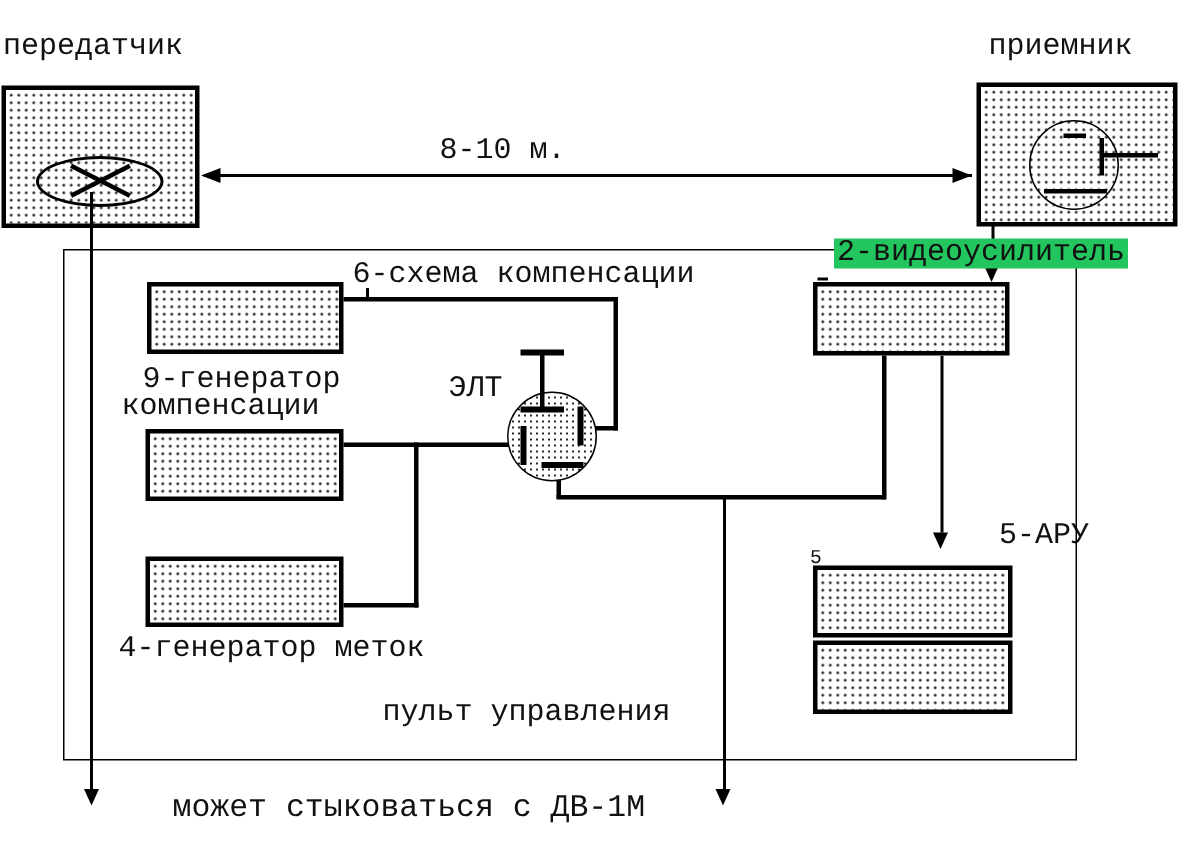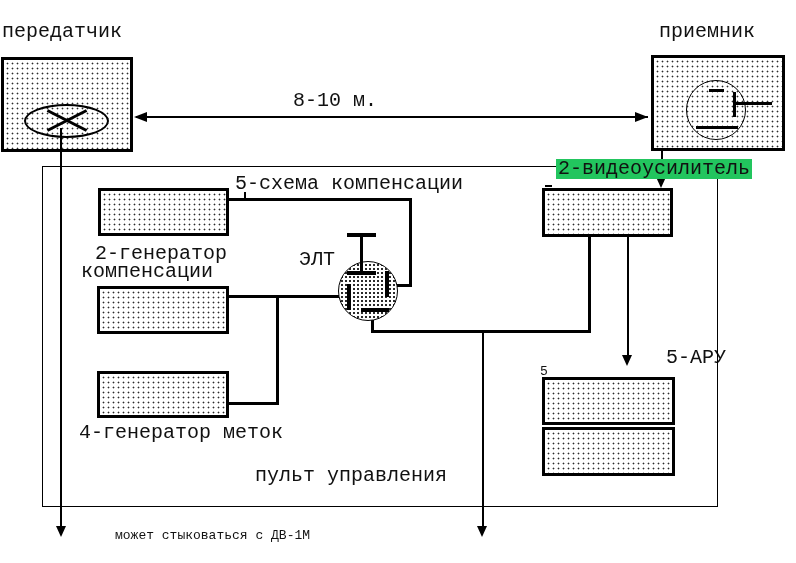--- a/index.html
+++ b/index.html
@@ -3,21 +3,21 @@
 <meta charset="utf-8">
 <style>
   html,body{margin:0;padding:0;background:#fff;}
   .canvas{
     position:relative;width:796px;height:563px;background:#ffffff;
     font-family:Liberation Mono, monospace;
     color:#111;overflow:hidden;
   }
   .lbl{position:absolute;font-size:20px;line-height:1;white-space:pre;letter-spacing:0;}
   .lbl-small{font-size:13px;}
-  .lbl-foot{font-size:13px;}
+  .lbl-foot{font-size:21px;}
   .dotted{
     background-image:radial-gradient(circle,#2b2b2b 0.9px,transparent 1.05px);
     background-size:5px 5px;background-position:1px 1px;background-color:#fff;
   }
   .box{position:absolute;box-sizing:border-box;border:3px solid #000;}
   .frame{position:absolute;box-sizing:border-box;border:1px solid #000;z-index:1;}
   .ln{position:absolute;background:#000;z-index:2;}
   .thin{z-index:2;}
   .ah{position:absolute;width:0;height:0;z-index:2;}
   .ah-left{border-top:5px solid transparent;border-bottom:5px solid transparent;border-right:13px solid #000;}
@@ -92,23 +92,23 @@
   <div class="box dotted blk" style="left:542px;top:188px;width:131px;height:49px;"></div>
   <div class="box dotted blk" style="left:97px;top:286px;width:132px;height:48px;"></div>
   <div class="box dotted blk" style="left:97px;top:371px;width:132px;height:47px;"></div>
   <div class="box dotted blk" style="left:542px;top:377px;width:133px;height:48px;"></div>
   <div class="box dotted blk" style="left:542px;top:427px;width:133px;height:49px;"></div>
 
   <div class="bar" style="left:244px;top:192px;width:2px;height:7px;z-index:3;"></div>
   <div class="bar" style="left:545px;top:185px;width:7px;height:2px;z-index:5;"></div>
   <div class="lbl lbl-small" style="left:540px;top:365px;z-index:3;">5</div>
 
-  <div class="lbl" style="left:235px;top:174px;">5-схема компенсации</div>
+  <div class="lbl" style="left:235px;top:174px;">6-схема компенсации</div>
   <div class="lbl whitebg" style="left:514px;top:159px;position:absolute;">2-видеоусилитель</div>
-  <div class="lbl" style="left:95px;top:244px;">2-генератор</div>
+  <div class="lbl" style="left:95px;top:244px;">9-генератор</div>
   <div class="lbl" style="left:81px;top:262px;">компенсации</div>
   <div class="lbl" style="left:299px;top:250px;">ЭЛТ</div>
   <div class="lbl" style="left:666px;top:348px;">5-АРУ</div>
   <div class="lbl" style="left:79px;top:423px;">4-генератор меток</div>
   <div class="lbl" style="left:255px;top:466px;">пульт управления</div>
   <div class="lbl lbl-foot" style="left:115px;top:529px;">может стыковаться с ДВ-1М</div>
 
 </div>
 
 </body></html>

